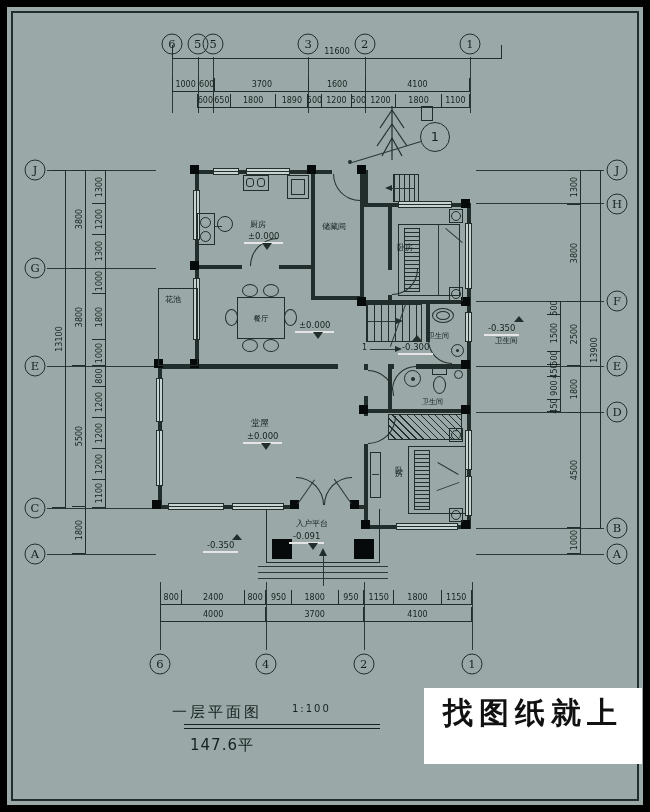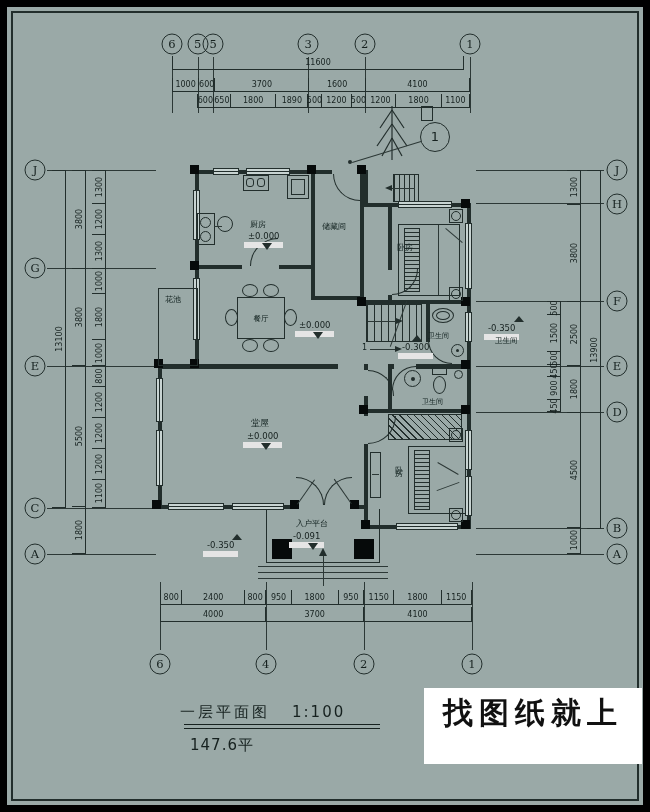--- a/index.html
+++ b/index.html
@@ -24,21 +24,21 @@
   .circ { position:absolute; border:1px solid #222e2c; border-radius:50%; }
   .dot { position:absolute; background:#222e2c; border-radius:50%; }
   .hatch { position:absolute; border:1px solid #222e2c;
            background:repeating-linear-gradient(45deg, transparent 0 4px, #222e2c 4px 5px); }
   .stairs { position:absolute; border:1px solid #222e2c;
             background:repeating-linear-gradient(to right, #222e2c 0 1px, transparent 1px 7px); }
   .pillow { position:absolute; border:1px solid #222e2c;
             background:repeating-linear-gradient(to bottom, transparent 0 3px, #222e2c 3px 4px); }
   .lbl { position:absolute; font-size:8px; white-space:nowrap; color:#10201e; }
   .lbl.v { writing-mode:vertical-rl; letter-spacing:2px; }
-  .level { position:absolute; font-size:8.5px; white-space:nowrap; border-bottom:6px solid #e5e5e5; padding:0 4px 1px 4px; }
+  .level { position:absolute; font-size:8.5px; white-space:nowrap; border-bottom:2px solid #e5e5e5; padding:0 4px 1px 4px; }
   .tri-down { position:absolute; width:0; height:0; border-left:5px solid transparent; border-right:5px solid transparent; border-top:7px solid #222e2c; }
   .tri-up { position:absolute; width:0; height:0; border-left:5px solid transparent; border-right:5px solid transparent; border-bottom:6px solid #222e2c; }
   .ah-right { position:absolute; width:0; height:0; border-top:3px solid transparent; border-bottom:3px solid transparent; border-left:7px solid #222e2c; }
   .ah-left  { position:absolute; width:0; height:0; border-top:3px solid transparent; border-bottom:3px solid transparent; border-right:7px solid #222e2c; }
   .ah-up    { position:absolute; width:0; height:0; border-left:4px solid transparent; border-right:4px solid transparent; border-bottom:8px solid #222e2c; }
   
   .strip { position:absolute; display:flex; z-index:3; }
   .strip.h { flex-direction:row; border-bottom:1px solid #222e2c; border-left:1px solid #222e2c; }
   .strip.h .seg { position:relative; border-right:1px solid #222e2c; display:flex; align-items:flex-end; justify-content:center; min-width:0; }
   .strip.h .seg i { font-style:normal; font-size:8px; line-height:1; padding-bottom:2px; white-space:nowrap; }
@@ -51,21 +51,21 @@
          font-family:"DejaVu Serif", serif; font-size:11.5px; line-height:18px; text-align:center;
          transform:translate(-50%,-50%); }
   .axrow .axc { top:0; }
   .axcol .axc { left:0; }
   
   .title-line { position:absolute; height:5px; border-top:1.6px solid #16211f; border-bottom:1px solid #16211f; }
   .wm { position:absolute; background:#fff; z-index:50; text-align:center; }
   .wm .l1 { font-size:30px; font-weight:bold; color:#111; letter-spacing:6px; line-height:1.4; }
   .wm .l2 { font-size:21px; font-weight:bold; color:#1414bb; line-height:1.0; }
   .t-name { position:absolute; font-size:15px; letter-spacing:3px; }
-  .t-scale { position:absolute; font-size:15px; letter-spacing:2px; }
+  .t-scale { position:absolute; font-size:10px; letter-spacing:2px; }
   .t-area { position:absolute; font-size:15px; letter-spacing:1px; }
   svg.tree { position:absolute; }
 </style>
 </head>
 <body>
 
 <div id="canvas">
   <div class="frame-inner"></div>
 
   <div>
@@ -86,21 +86,21 @@
     <div class="ln" style="left:47px;top:554px;width:109px;height:1px"></div>
     <div class="ln" style="left:476px;top:170px;width:128px;height:1px"></div>
     <div class="ln" style="left:476px;top:203px;width:128px;height:1px"></div>
     <div class="ln" style="left:476px;top:301px;width:128px;height:1px"></div>
     <div class="ln" style="left:476px;top:366px;width:128px;height:1px"></div>
     <div class="ln" style="left:476px;top:412px;width:128px;height:1px"></div>
     <div class="ln" style="left:476px;top:528px;width:128px;height:1px"></div>
     <div class="ln" style="left:476px;top:554px;width:128px;height:1px"></div>
   </div>
 
-  <div class="strip h" style="left:172px;top:56px;width:292px;height:14px">
+  <div class="strip h" style="left:172px;top:45px;width:330px;height:14px">
       <span class="seg" style="flex-grow: 11600; flex-basis: 0px;">
         <i>11600</i>
       </span>
     </div>
   <div class="strip h" style="left:172px;top:78px;width:298px;height:14px">
       <span class="seg" style="flex-grow: 1000; flex-basis: 0px;">
         <i>1000</i>
       </span>
       <span class="seg" style="flex-grow: 600; flex-basis: 0px;">
         <i>600</i>
@@ -503,21 +503,21 @@
         <line x1="18" y1="40" x2="28" y2="58"></line>
       </g>
     </svg>
     <div class="box" style="left:421px;top:106px;width:12px;height:15px"></div>
     <div class="circ" style="left:420px;top:122px;width:30px;height:30px;border-width:1.4px;text-align:center;line-height:28px;font-size:13px">1</div>
     <div class="ln" style="left:352px;top:162px;width:72px;height:1px;transform:rotate(-17deg);transform-origin:0 0"></div>
     <div class="dot" style="left:348px;top:160px;width:4px;height:4px"></div>
   </div>
 
   <div>
-    <div class="t-name" style="left:180px;top:703px">一层平面图</div>
+    <div class="t-name" style="left:172px;top:703px">一层平面图</div>
     <div class="t-scale" style="left:292px;top:703px">1:100</div>
     <div class="title-line" style="left:184px;top:724px;width:196px"></div>
     <div class="t-area" style="left:190px;top:736px">147.6平</div>
   </div>
 
   <div class="wm" style="left:424px;top:688px;width:218px;height:76px;padding-top:4px">
     <div class="l1">找图纸就上</div>
   </div>
 
   <div class="frame-outer"></div>

